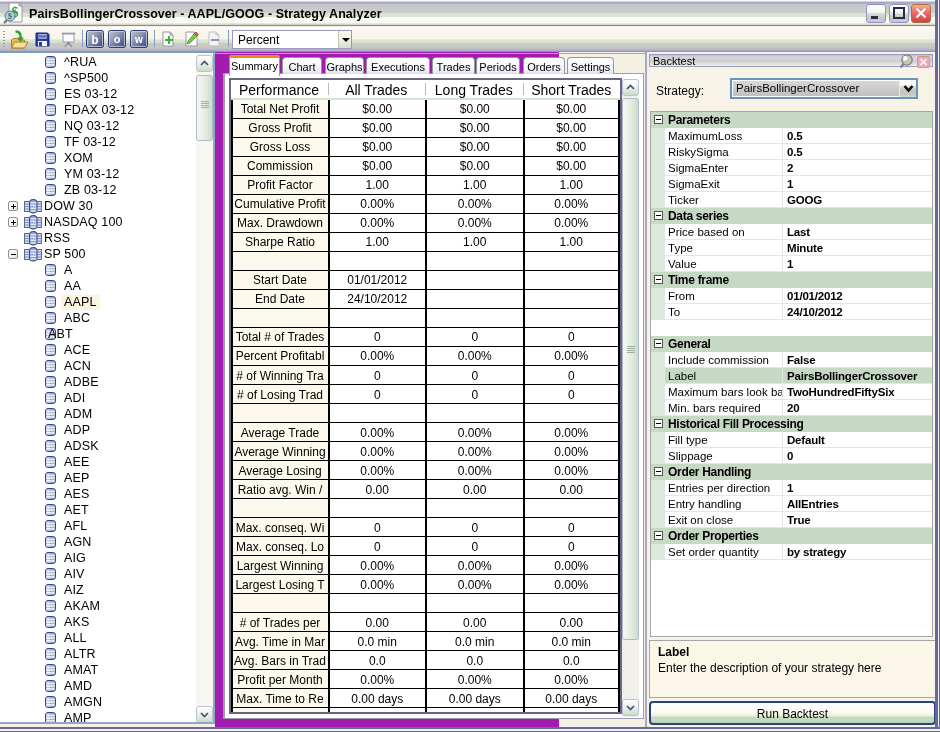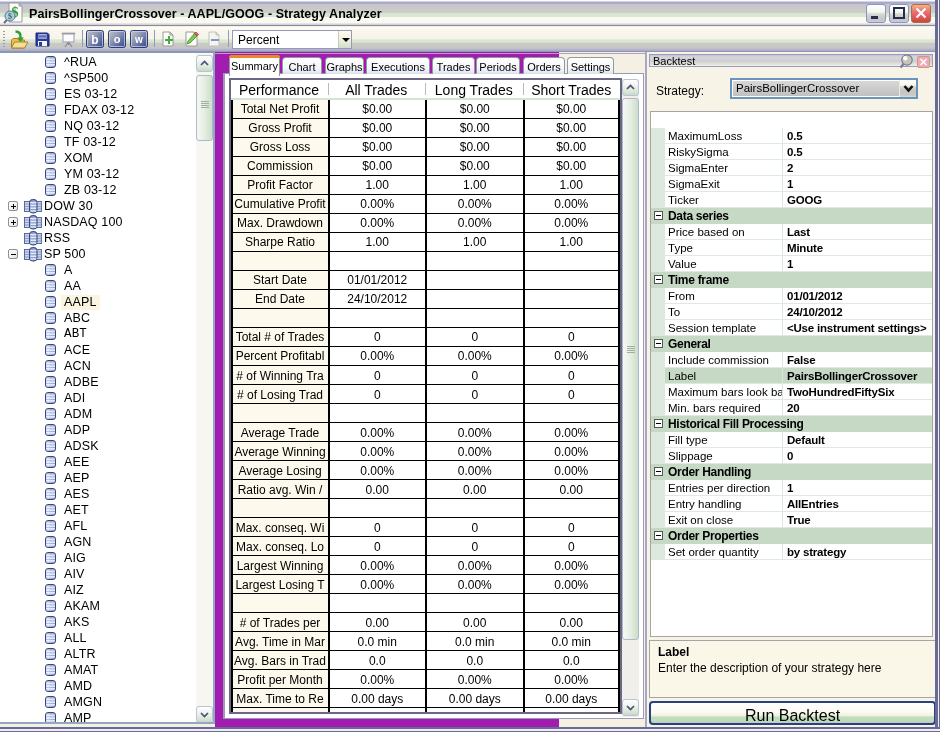--- a/index.html
+++ b/index.html
@@ -83,21 +83,21 @@
 .prow .vl { position:absolute; left:132px; top:0; width:149px; height:16px; padding:1.5px 0 0 4px; font-weight:bold; border-bottom:1px solid #DEEADE; overflow:hidden; white-space:nowrap; letter-spacing:-0.2px; }
 .phead { position:absolute; left:0; width:281px; height:16px; background:#C5D9C5; font-weight:bold; font-size:12px; padding:1px 0 0 17px; letter-spacing:-0.3px; }
 .phead .mbox { position:absolute; left:3px; top:3px; width:9px; height:9px; border:1px solid #555; background:#fff; }
 .phead .mbox:before { content:""; position:absolute; left:1px; top:3px; width:5px; height:1px; background:#000; }
 .prow.sel .nm, .prow.sel .vl { background:#C5D9C5; }
 
 #desc { position:absolute; left:2px; top:588px; width:287px; height:58px; background:#FAF6E8; border:1px solid #A5A5A5; }
 #desc b { position:absolute; left:8px; top:4px; font-size:12px; }
 #desc span { position:absolute; left:8px; top:20px; font-size:12px; }
 #runbtn { position:absolute; left:2px; top:649px; width:287px; height:23.5px; border:2px solid #27427E; border-radius:4px;
-  background:linear-gradient(180deg,#FFFFFF 0%,#FBFAF2 45%,#F3F1E4 62%,#BFDDBA 72%,#BFDDBA 88%,#C6C6C6 100%); text-align:center; font-size:16px; padding-top:4px; }
+  background:linear-gradient(180deg,#FFFFFF 0%,#FBFAF2 45%,#F3F1E4 62%,#BFDDBA 72%,#BFDDBA 88%,#C6C6C6 100%); text-align:center; font-size:12px; padding-top:4px; }
 
 
 #winright1 { left:935px; top:0; width:2.5px; height:732px; background:#6A6A94; }
 #winright2 { left:937.5px; top:0; width:1.5px; height:732px; background:#EEEEF6; }
 #winright3 { left:939px; top:0; width:1px; height:732px; background:#6A6A94; }
 #winbottom1 { left:0; top:726.5px; width:940px; height:2px; background:#6A6A94; }
 #winbottom2 { left:0; top:728.5px; width:940px; height:2px; background:#EEEEF6; }
 #winbottom3 { left:0; top:730.5px; width:940px; height:1.5px; background:#6A6A94; }
 </style></head>
 <body>
@@ -379,21 +379,21 @@
       <span class="lbl" style="left:64px;">ABC</span>
     </div>
 <div class="trow" style="top:273px">
       <svg class="dbicon" style="left:45px" width="12" height="14" viewBox="0 0 12 14">
         <rect x="0.5" y="1.5" width="10" height="11" rx="2.5" fill="#9FB0D8" stroke="#39477E"></rect>
         <rect x="1.2" y="3.6" width="8.6" height="1.7" fill="#E4EBF8"></rect>
         <rect x="1.2" y="6.3" width="8.6" height="1.7" fill="#E4EBF8"></rect>
         <rect x="1.2" y="9" width="8.6" height="1.7" fill="#E4EBF8"></rect>
         <rect x="1.5" y="2" width="3" height="10" fill="#FFFFFF" opacity="0.3"></rect>
       </svg>
-      <span class="lbl" style="left:64px;font-family:Liberation Mono, monospace;">ABT</span>
+      <span class="lbl" style="left:48px;">ABT</span>
     </div>
 <div class="trow" style="top:289px">
       <svg class="dbicon" style="left:45px" width="12" height="14" viewBox="0 0 12 14">
         <rect x="0.5" y="1.5" width="10" height="11" rx="2.5" fill="#9FB0D8" stroke="#39477E"></rect>
         <rect x="1.2" y="3.6" width="8.6" height="1.7" fill="#E4EBF8"></rect>
         <rect x="1.2" y="6.3" width="8.6" height="1.7" fill="#E4EBF8"></rect>
         <rect x="1.2" y="9" width="8.6" height="1.7" fill="#E4EBF8"></rect>
         <rect x="1.5" y="2" width="3" height="10" fill="#FFFFFF" opacity="0.3"></rect>
       </svg>
       <span class="lbl" style="left:64px;">ACE</span>
@@ -894,20 +894,21 @@
 <div id="stratlabel">Strategy:</div>
 <div id="stratwrap">
       <div id="stratcombo">
         <span class="t">PairsBollingerCrossover</span>
       </div>
       <div id="stratbtn"><svg width="17" height="17">
           <path d="M4.5 6 L8.5 10.5 L12.5 6" fill="none" stroke="#111" stroke-width="2.6"></path>
         </svg></div>
     </div>
 <div id="pgrid">
+<div class="phead" style="top:0px;"><div class="mbox"></div>Parameters</div>
 <div class="prow" style="top:16px;">
         <div class="gut"></div>
         <div class="nm">MaximumLoss</div>
         <div class="vl">0.5</div>
       </div>
 <div class="prow" style="top:32px;">
         <div class="gut"></div>
         <div class="nm">RiskySigma</div>
         <div class="vl">0.5</div>
       </div>
@@ -945,25 +946,20 @@
 <div class="phead" style="top:160px;"><div class="mbox"></div>Time frame</div>
 <div class="prow" style="top:176px;">
         <div class="gut"></div>
         <div class="nm">From</div>
         <div class="vl">01/01/2012</div>
       </div>
 <div class="prow" style="top:192px;">
         <div class="gut"></div>
         <div class="nm">To</div>
         <div class="vl">24/10/2012</div>
-      </div>
-<div class="prow" style="top:208px;">
-        <div class="gut"></div>
-        <div class="nm">Session template</div>
-        <div class="vl">&lt;Use instrument settings&gt;</div>
       </div>
 <div class="phead" style="top:224px;"><div class="mbox"></div>General</div>
 <div class="prow" style="top:240px;">
         <div class="gut"></div>
         <div class="nm">Include commission</div>
         <div class="vl">False</div>
       </div>
 <div class="prow sel" style="top:256px;">
         <div class="gut"></div>
         <div class="nm">Label</div>

